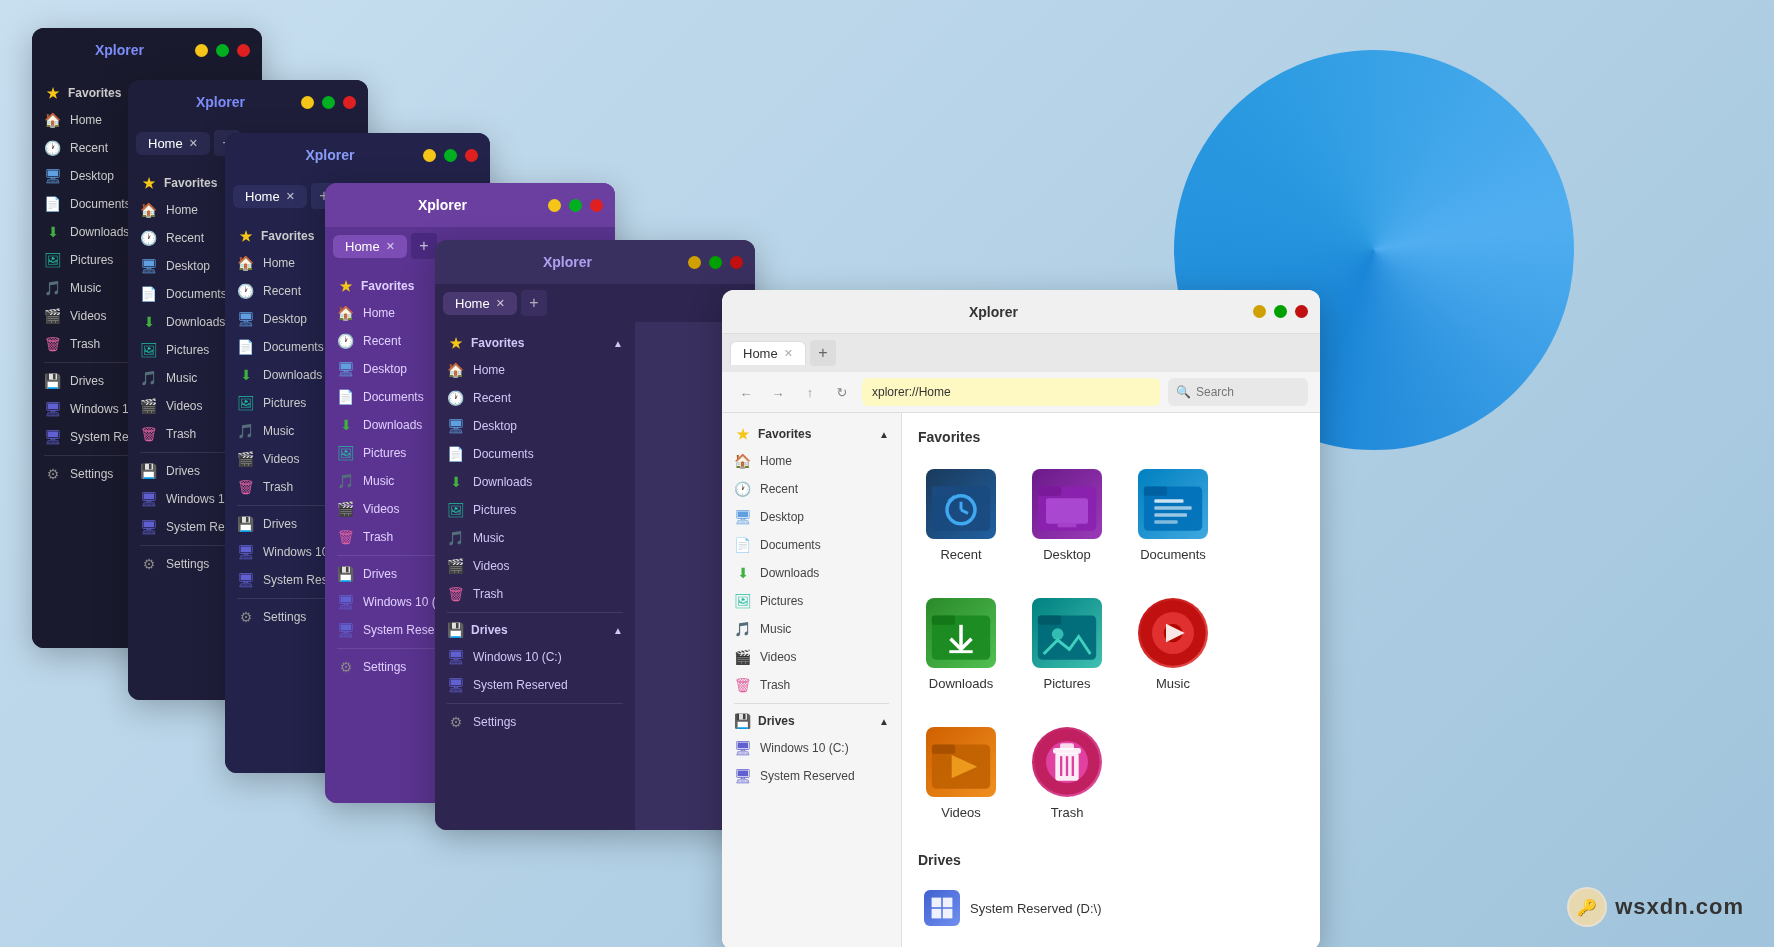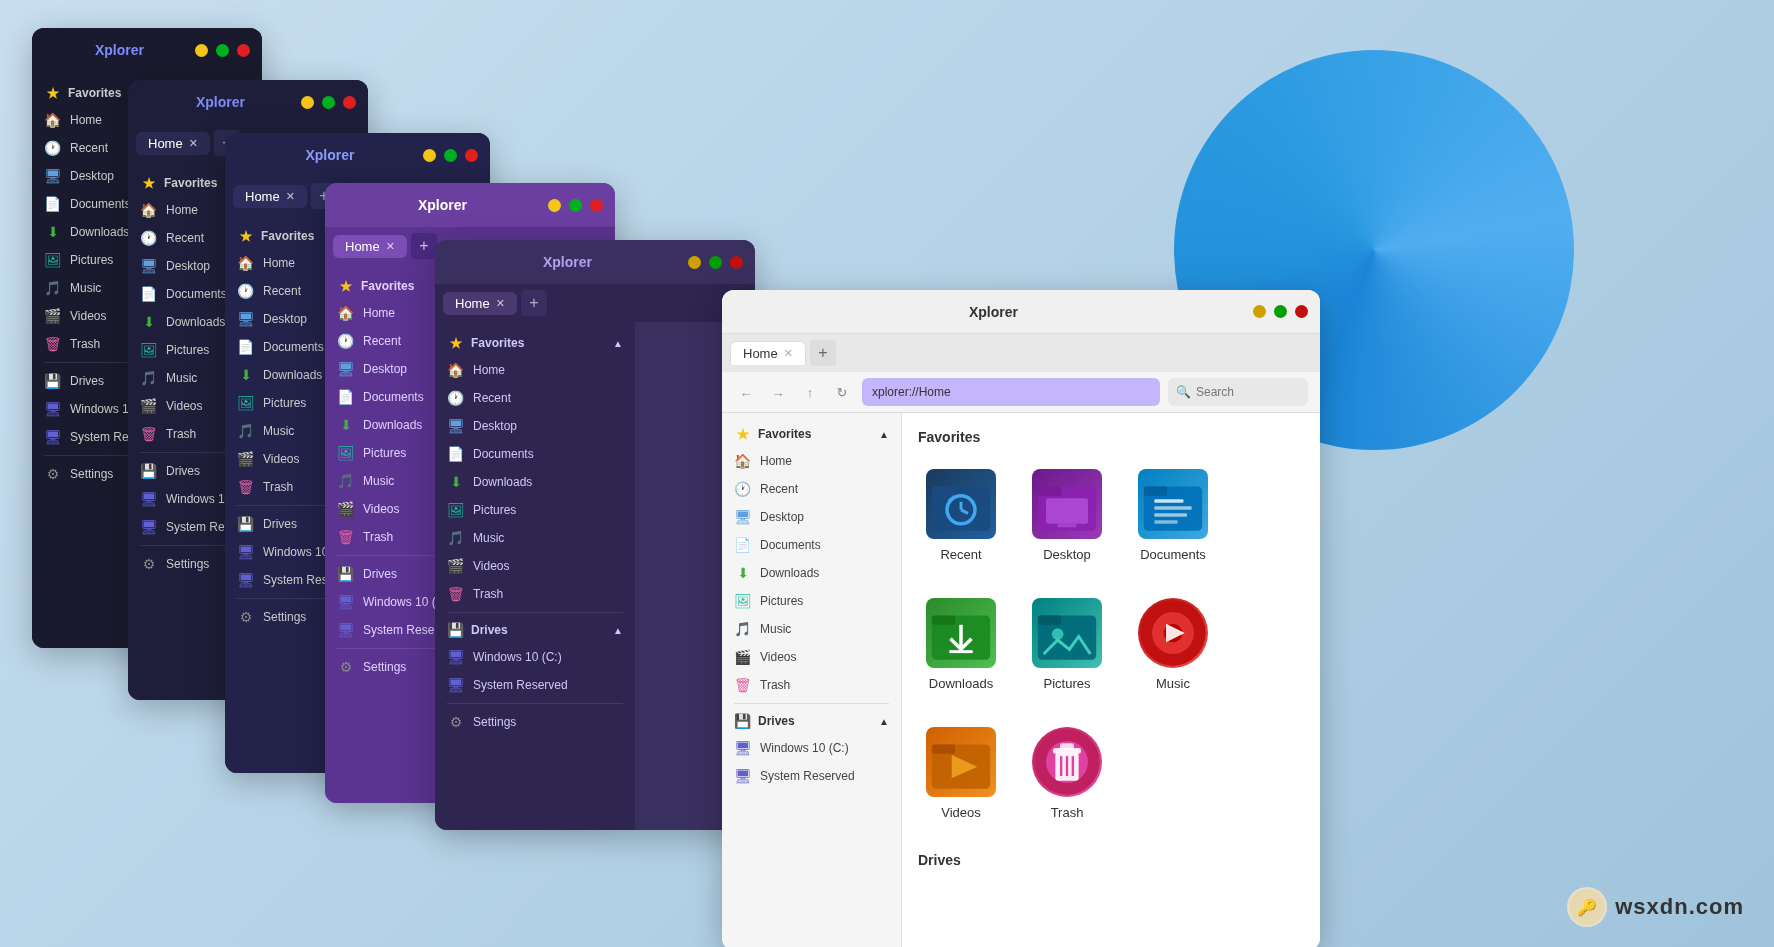--- a/index.html
+++ b/index.html
@@ -872,21 +872,21 @@
       <span class="tab-close" style="color:#888;">✕</span>
     </div>
     <div class="tab-add" style="color:#666;background:#ddd;border-radius:4px;">+</div>
   </div>
 
   <div class="address-bar-row" style="background:#f5f5f5;border-bottom:1px solid #ddd;">
     <div class="nav-btn" style="color:#888;">←</div>
     <div class="nav-btn" style="color:#888;">→</div>
     <div class="nav-btn" style="color:#888;">↑</div>
     <div class="nav-btn" style="color:#888;">↻</div>
-    <input class="address-input" type="text" style="background: #c4b5fd; color: rgb(51, 51, 51);" value="xplorer://Home">
+    <input class="address-input" type="text" style="background: #fef9c3; color: rgb(51, 51, 51);" value="xplorer://Home">
     <div class="search-wrapper">
       <span class="search-icon-inner" style="color:#888;">🔍</span>
       <input class="search-input" type="text" style="background: rgb(232, 232, 232); color: #6d28d9;" placeholder="Search">
     </div>
   </div>
   <div class="window-body">
 
     <div class="sidebar" style="background:#f5f5f5;color:#444;width:180px;border-right:1px solid #e0e0e0;">
       <div class="sidebar-section-header" style="color:#333;">
         <div style="display:flex;align-items:center;gap:6px;">
@@ -1055,20 +1055,31 @@
               <line x1="35" y1="25" x2="35" y2="42" stroke="#e040a0" stroke-width="2"></line>
             </svg>
           </div>
           <span class="folder-name">Trash</span>
         </div>
 
       </div>
 
       <div class="section-title">Drives</div>
       <div style="display:flex;gap:16px;flex-wrap:wrap;">
+        <div class="drive-item">
+          <div class="drive-icon" style="background:linear-gradient(135deg,#4060d0,#7090f0);">
+            <svg viewBox="0 0 30 30" width="24" height="24" xmlns="http://www.w3.org/2000/svg">
+              <rect x="2" y="2" width="12" height="12" fill="white" opacity="0.9"></rect>
+              <rect x="16" y="2" width="12" height="12" fill="white" opacity="0.9"></rect>
+              <rect x="2" y="16" width="12" height="12" fill="white" opacity="0.9"></rect>
+              <rect x="16" y="16" width="12" height="12" fill="white" opacity="0.9"></rect>
+            </svg>
+          </div>
+          <span style="font-size:13px;color:#333;">System Reserved (D:\)</span>
+        </div>
       </div>
 
     </div>
   </div>
 </div>
 
 <div class="watermark">
   <div class="watermark-logo">
     <svg viewBox="0 0 40 40" width="40" height="40" xmlns="http://www.w3.org/2000/svg">
       <circle cx="20" cy="20" r="18" fill="#e8d8b0"></circle>

